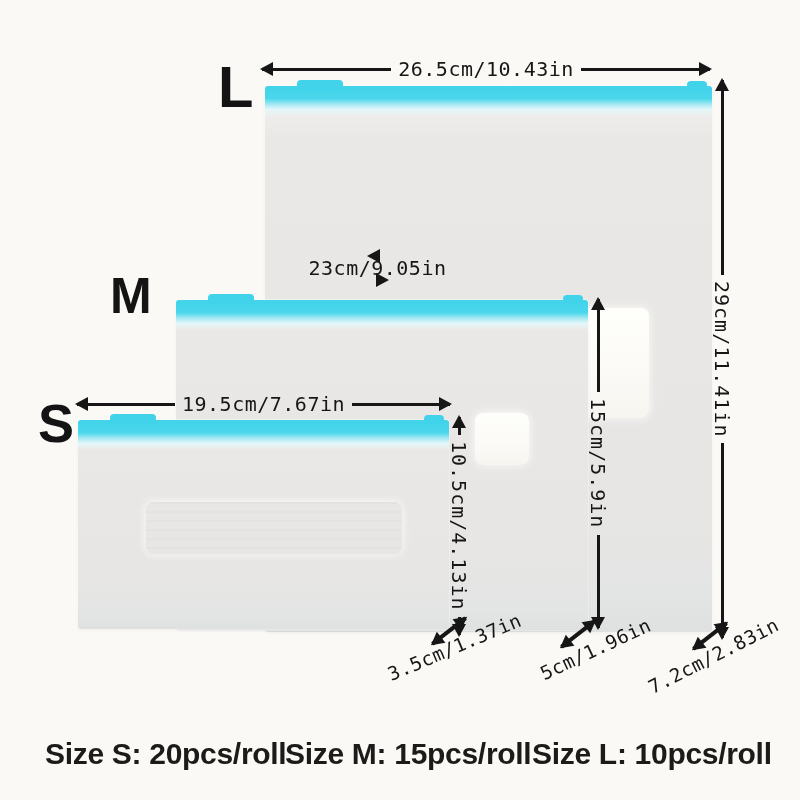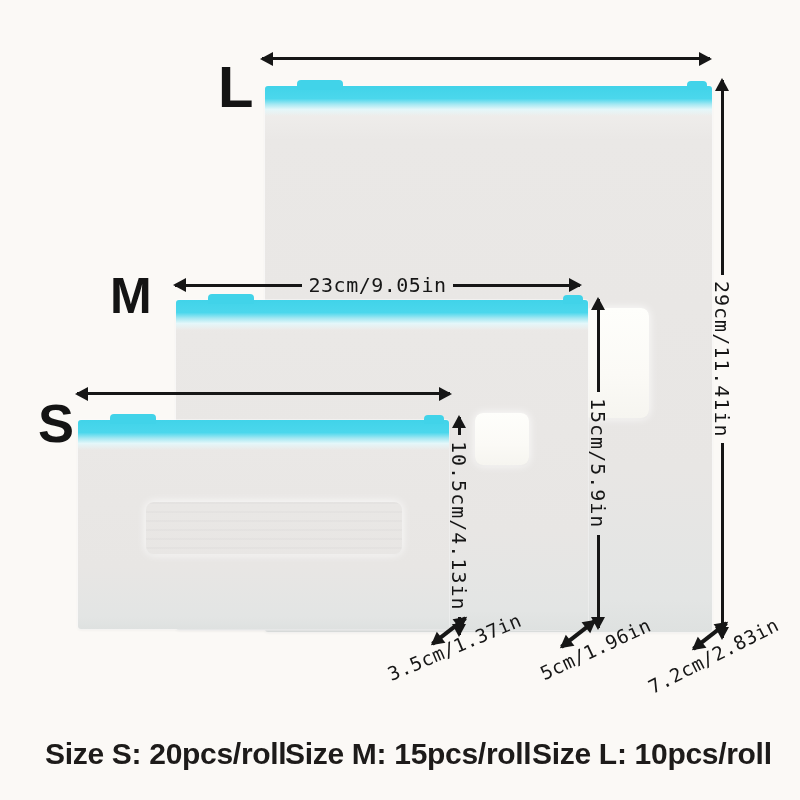--- a/index.html
+++ b/index.html
@@ -63,21 +63,21 @@
     content:''; position:absolute; left:-2px; top:calc(50% - 7px);
     border-top:7px solid transparent; border-bottom:7px solid transparent;
     border-right:13px solid #161616;
   }
   .head-right::after {
     content:''; position:absolute; right:-2px; top:calc(50% - 7px);
     border-top:7px solid transparent; border-bottom:7px solid transparent;
     border-left:13px solid #161616;
   }
   .dimw-l { left:262px; top:57px;  width:448px; }
-  .dimw-m { left:175px; top:273px; width:405px; }
+  .dimw-m { left:175px; top:256px; width:405px;flex-direction:column; }
   .dimw-s { left:77px;  top:392px; width:373px; }
 
   .dim-v {
     position:absolute; display:flex; flex-direction:column; align-items:center; z-index:5;
     font-family:"DejaVu Sans Mono","Liberation Mono",monospace;
     font-size:20px; white-space:nowrap;
   }
   .dim-v .seg { flex:1; width:3px; background:#161616; position:relative; min-height:18px; }
   .dim-v .vtxt { writing-mode:vertical-rl; letter-spacing:1px; padding:6px 0; }
   .head-up::before {
@@ -157,29 +157,31 @@
   </div>
   <div class="bag-patch patch-s"></div>
 </div>
 
 <div class="size-letter letter-l">L</div>
 <div class="size-letter letter-m">M</div>
 <div class="size-letter letter-s">S</div>
 
 <div class="dim-h dimw-l">
   <div class="seg head-left"></div>
+  <div class="txt">26.5cm/10.43in</div>
   <div class="seg head-right"></div>
 </div>
 <div class="dim-h dimw-m">
   <div class="seg head-left"></div>
   <div class="txt">23cm/9.05in</div>
   <div class="seg head-right"></div>
 </div>
 <div class="dim-h dimw-s">
   <div class="seg head-left"></div>
+  <div class="txt">19.5cm/7.67in</div>
   <div class="seg head-right"></div>
 </div>
 
 <div class="dim-v dimv-l">
   <div class="seg head-up"></div>
   <div class="vtxt">29cm/11.41in</div>
   <div class="seg head-down"></div>
 </div>
 <div class="dim-v dimv-m">
   <div class="seg head-up"></div>

